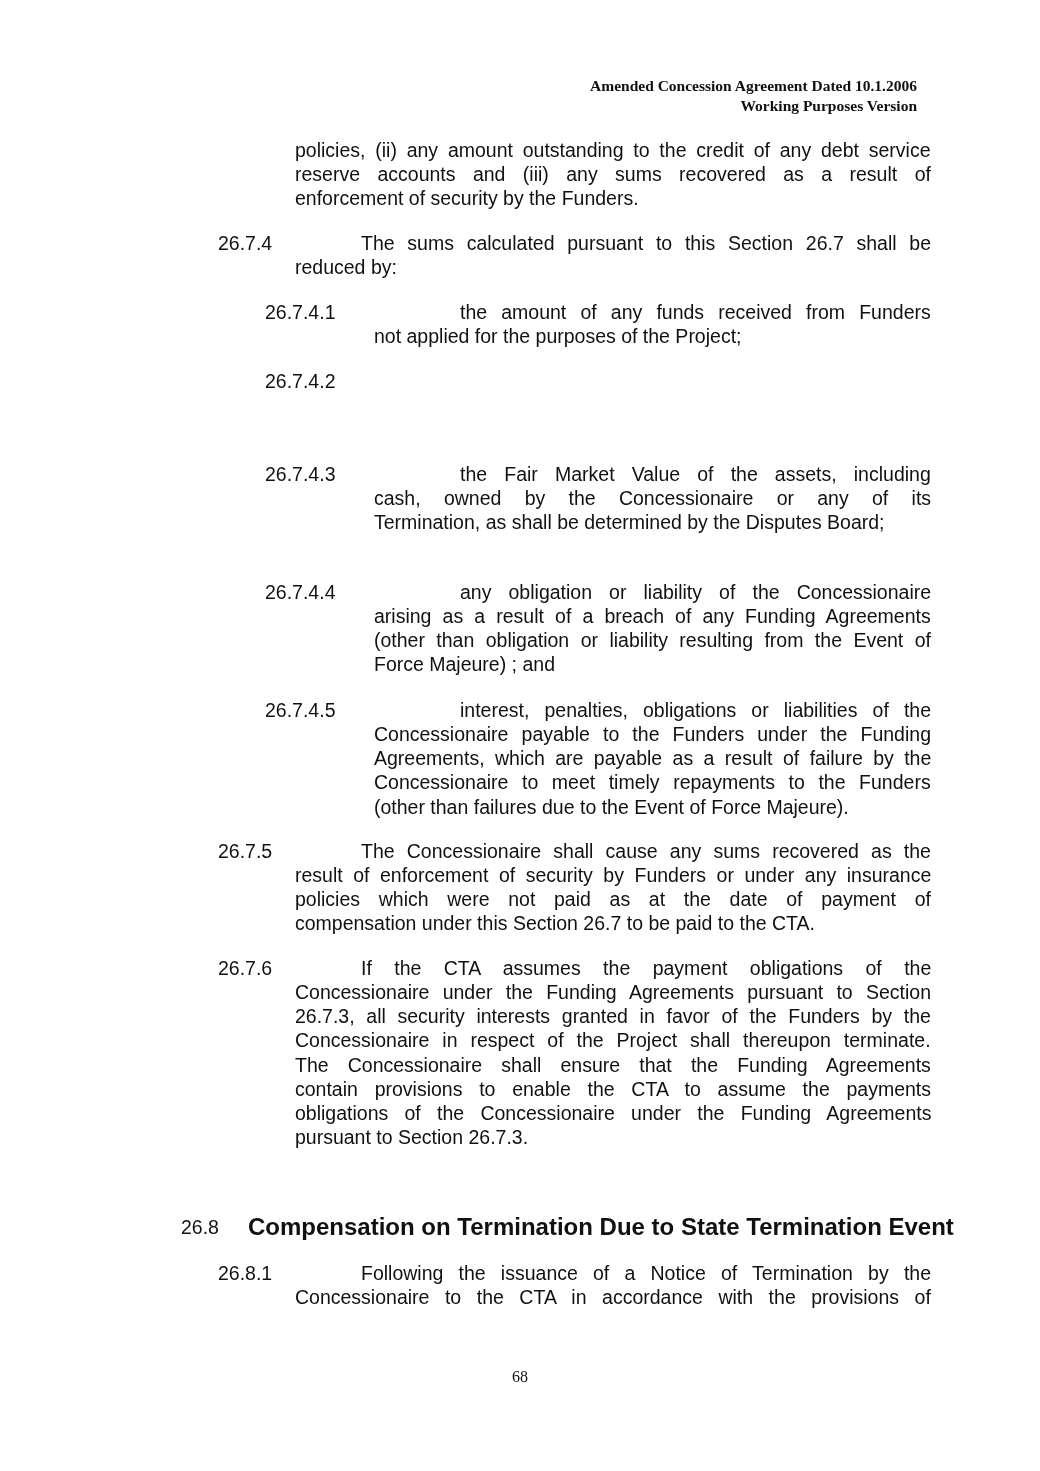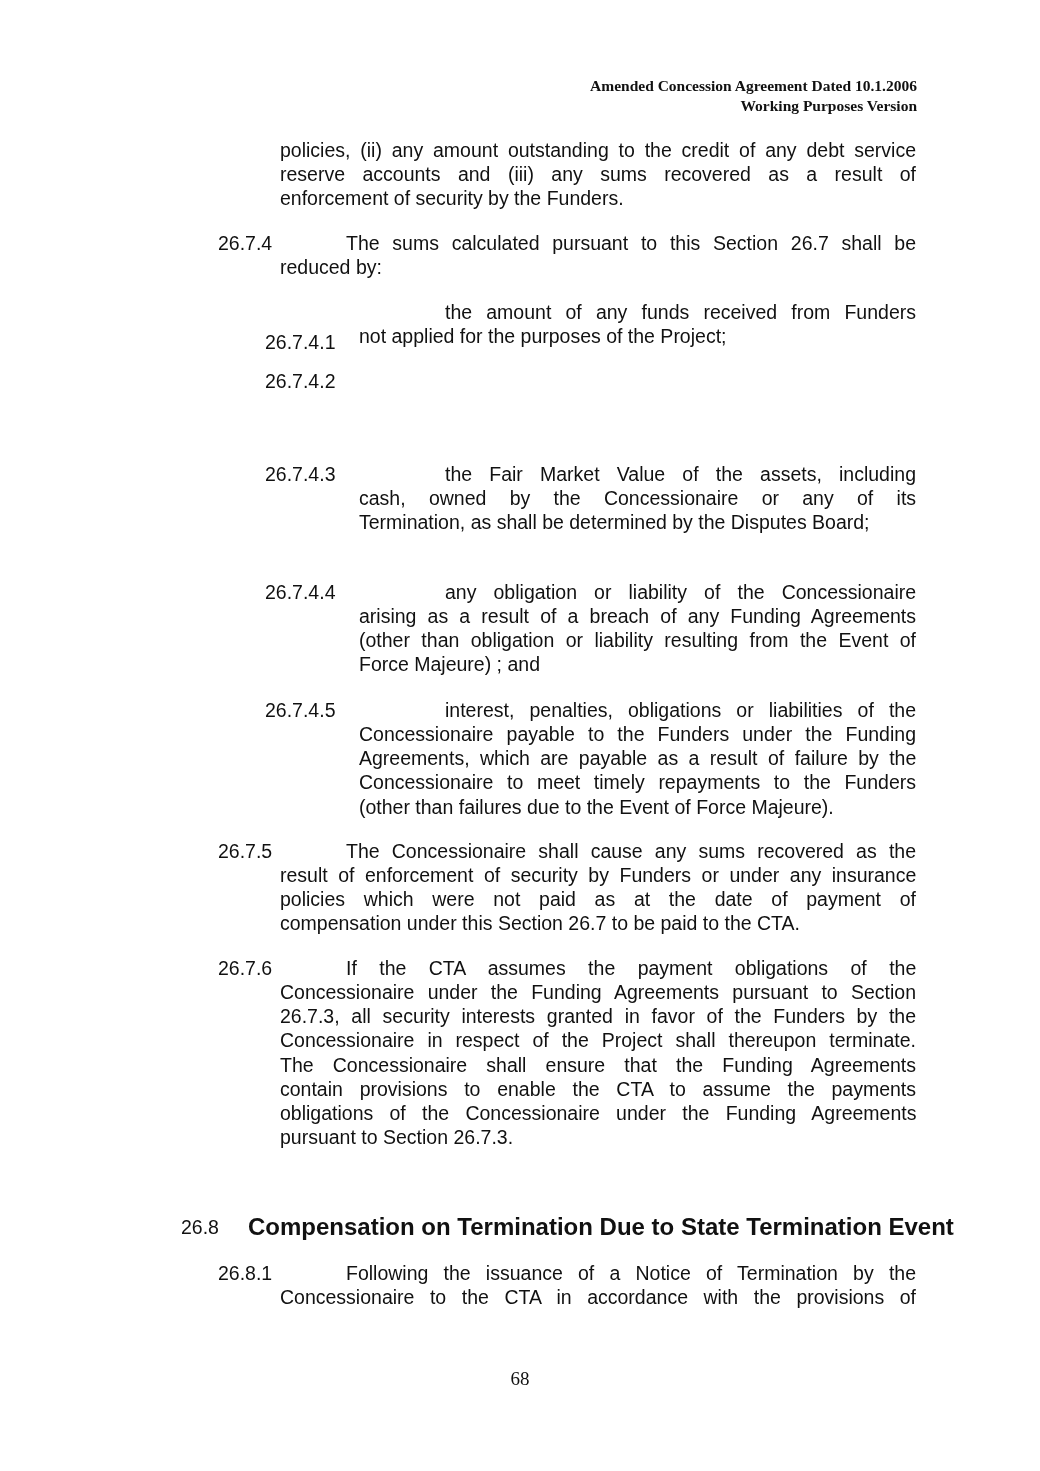--- a/index.html
+++ b/index.html
@@ -4,22 +4,22 @@
 <style>
   html, body { margin: 0; padding: 0; background: #ffffff; }
   body { width: 1040px; height: 1471px; position: relative; overflow: hidden; color: #111; }
   .page { position: absolute; left: 0; top: 0; width: 1040px; height: 1471px; background: #fff; }
   .header { position: absolute; right: 123px; top: 76px; text-align: right;
     font-family: "Liberation Serif", serif; font-weight: bold; font-size: 15.5px; line-height: 20px; color: #111; }
   .txt { font-family: "Liberation Sans", sans-serif; font-size: 19.5px; line-height: 24.2px; color: #111; }
   .num { position: absolute; white-space: nowrap; }
   .heading { position: absolute; font-family: "Liberation Sans", sans-serif; font-size: 24px; line-height: 24px; font-weight: bold; white-space: nowrap; }
   .footer { position: absolute; left: 0; width: 1040px; top: 1368px; text-align: center;
-    font-family: "Liberation Serif", serif; font-size: 19px; color: #111; }
-  .line { display: block; text-align: justify; text-align-last: justify; white-space: nowrap; }
+    font-family: "Liberation Serif", serif; font-size: 16px; color: #111; }
+  .line { display: block; text-align: justify; text-align-last: justify; white-space: nowrap; margin-left: 15px; }
   .line.last { text-align-last: left; }
   .block { position: absolute; }
 </style>
 </head>
 <body>
 
 <div class="page">
 
   <div class="header">
     <div>Amended Concession Agreement Dated 10.1.2006</div>
@@ -33,21 +33,21 @@
   </div>
 
   <div class="txt num" style="left:218px; top:231px;">26.7.4</div>
   <div class="block txt" style="left:346px; top:231px; width:570px;">
     <div class="line" style="white-space: nowrap; display: block; word-spacing: 7.33333px;">The sums calculated pursuant to this Section 26.7 shall be</div>
   </div>
   <div class="block txt" style="left:280px; top:255px; width:636px;">
     <div class="line last">reduced by:</div>
   </div>
 
-  <div class="txt num" style="left:265px; top:300px;margin-top:30px;">26.7.4.1</div>
+  <div class="txt num" style="left:265px; top:300px;">26.7.4.1</div>
   <div class="block txt" style="left:445px; top:300px; width:471px;">
     <div class="line" style="white-space: nowrap; display: block; word-spacing: 8.71429px;">the amount of any funds received from Funders</div>
   </div>
   <div class="block txt" style="left:359px; top:324px; width:557px;">
     <div class="line last">not applied for the purposes of the Project;</div>
   </div>
 
   <div class="txt num" style="left:265px; top:369px;">26.7.4.2</div>
 
   <div class="txt num" style="left:265px; top:462px;">26.7.4.3</div>

